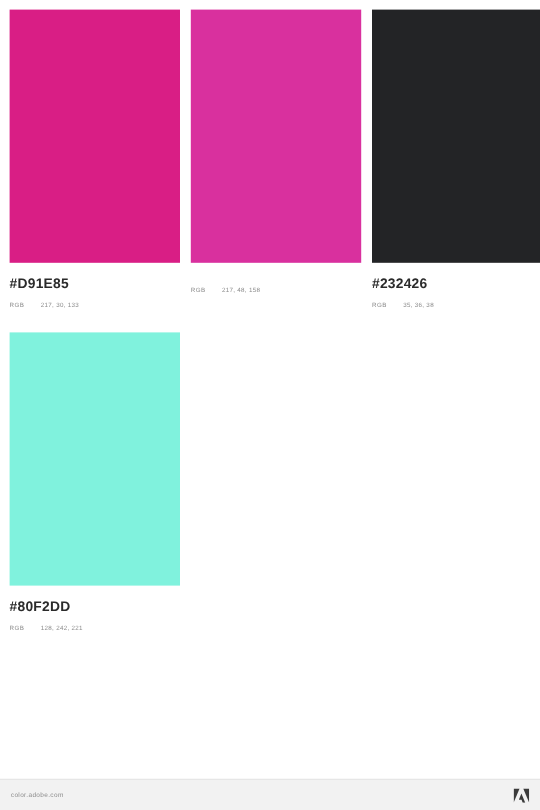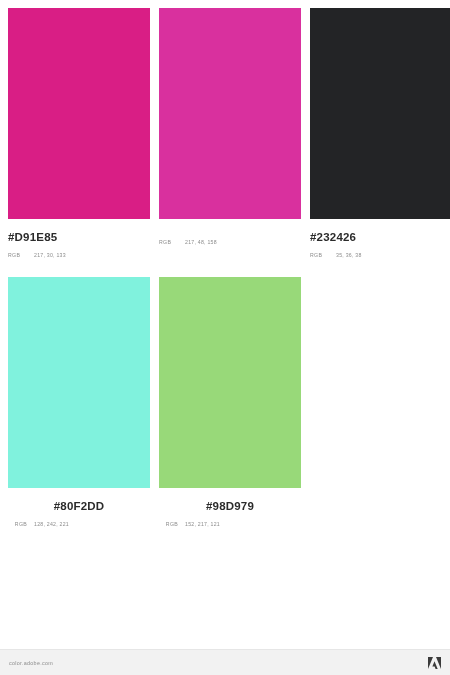--- a/index.html
+++ b/index.html
@@ -32,21 +32,20 @@
     position: absolute;
     left: 0;
     top: 8px;
     width: 450px;
   }
   .row-bottom {
     position: absolute;
     left: 0;
     top: 277px;
     width: 450px;
-    text-align: center;
   }
   .swatch-cell {
     width: 142px;
     flex: 0 0 142px;
   }
   .swatch-chip {
     width: 142px;
     height: 211px;
     display: block;
   }
@@ -151,30 +150,20 @@
       <div class="swatch-chip" style="background-color: rgb(128, 242, 221);"></div>
       <div class="swatch-meta">
         <div class="swatch-hex">#80F2DD</div>
         <div class="swatch-rgb-line">
           <span class="rgb-tag">RGB</span>
           <span class="rgb-values">128, 242, 221</span>
         </div>
       </div>
     </div>
 
-    <div class="swatch-cell">
-      <div class="swatch-chip" style="background-color: rgb(152, 217, 121);"></div>
-      <div class="swatch-meta">
-        <div class="swatch-hex">#98D979</div>
-        <div class="swatch-rgb-line">
-          <span class="rgb-tag">RGB</span>
-          <span class="rgb-values">152, 217, 121</span>
-        </div>
-      </div>
-    </div>
 
   </div>
 
 </div>
 
 <div class="footer">
   <span class="footer-url">color.adobe.com</span>
   <span>
     <svg class="adobe-logo" viewBox="0 0 24 22" xmlns="http://www.w3.org/2000/svg" aria-hidden="true">
       <path d="M0 0 H9.2 L0 22 Z" fill="#3b3b3b"></path>

